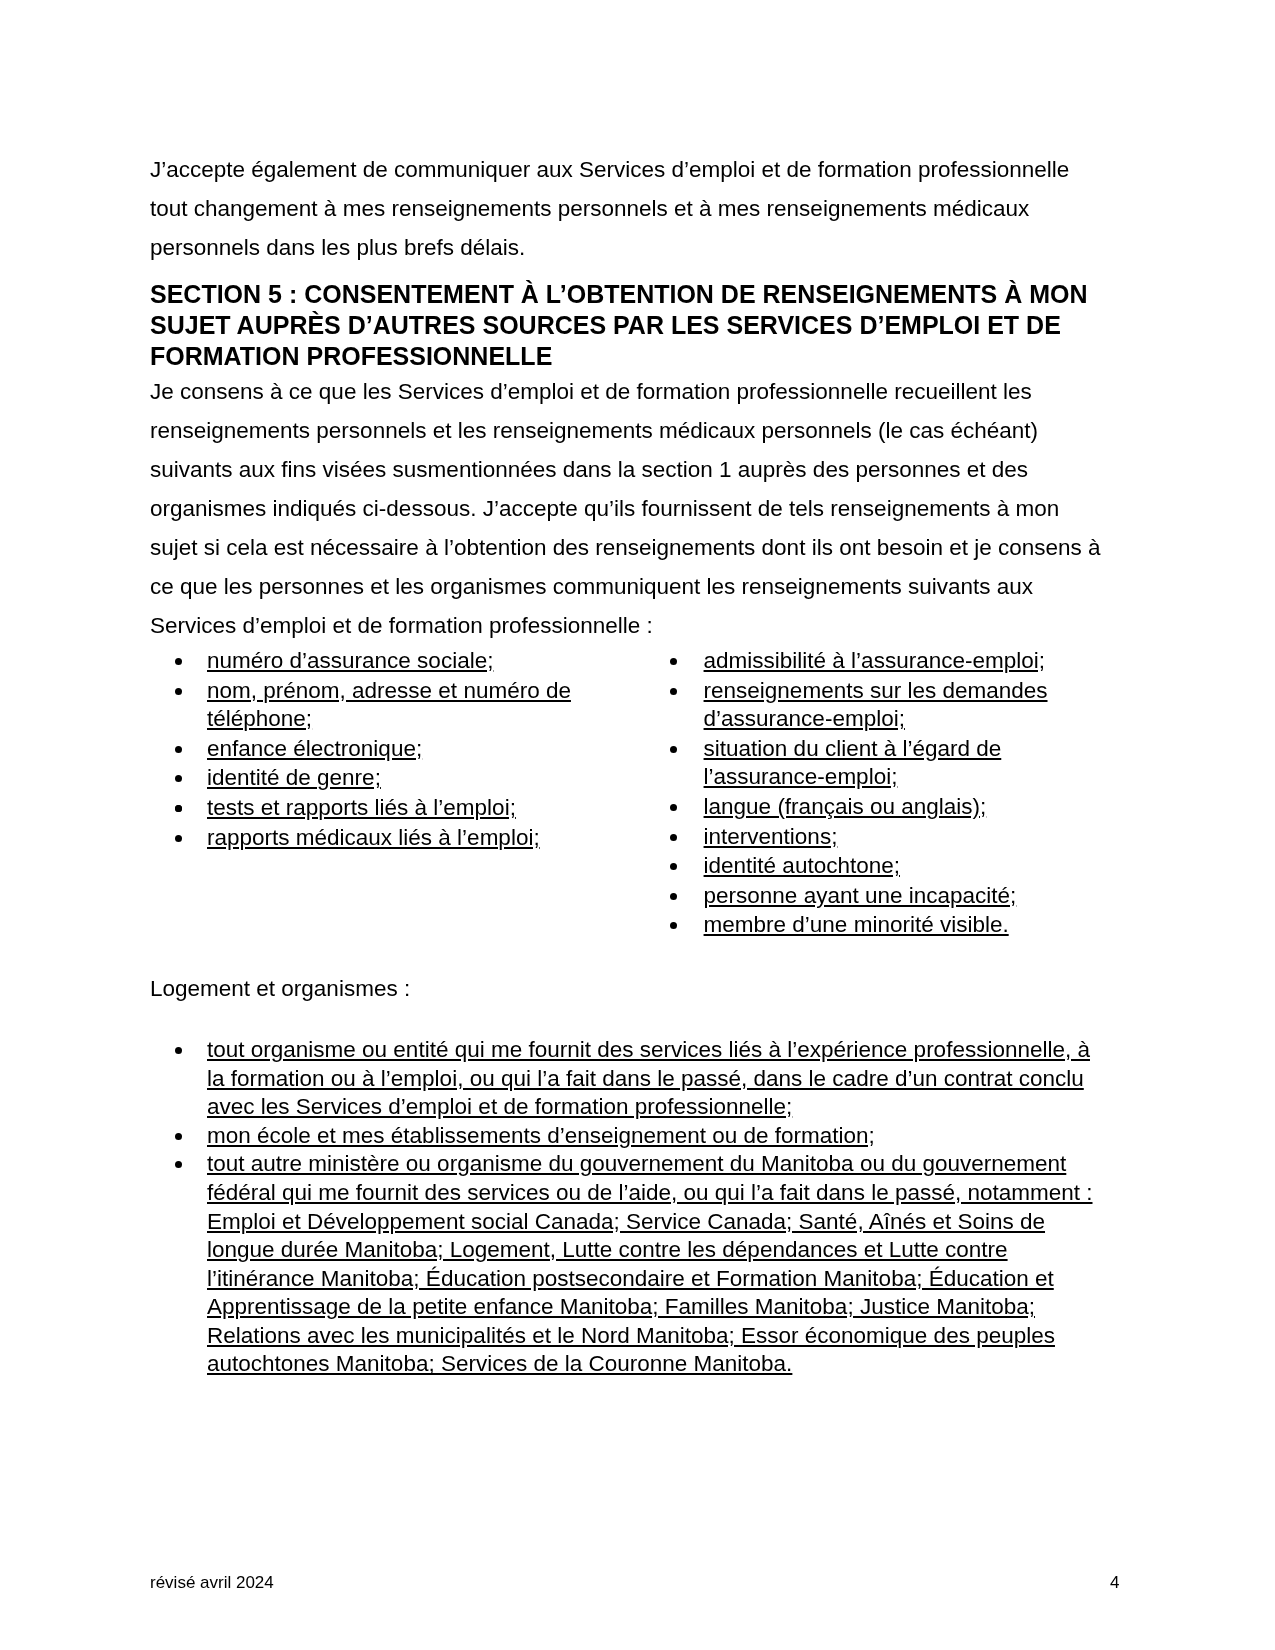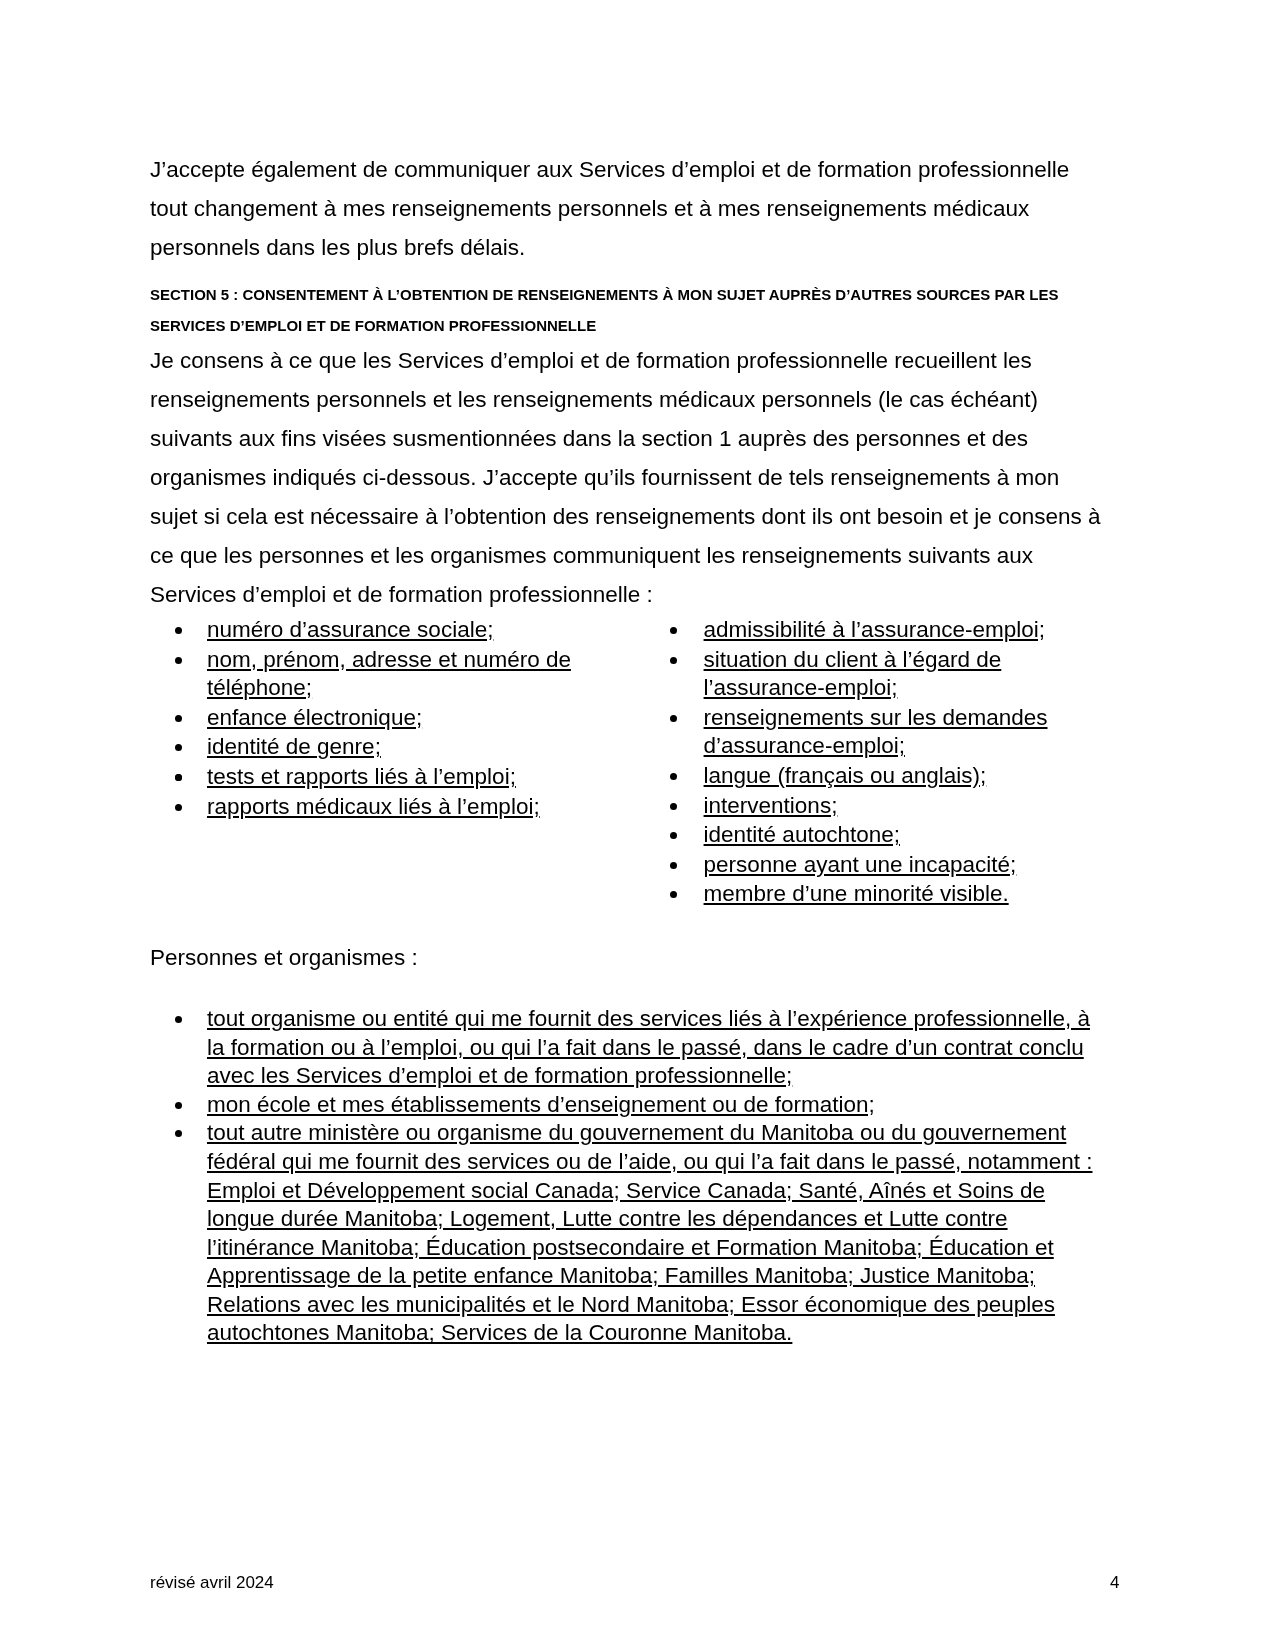--- a/index.html
+++ b/index.html
@@ -4,21 +4,21 @@
 <style>
   html, body { margin: 0; padding: 0; background: #ffffff; }
   body {
     width: 1275px; height: 1650px; position: relative; overflow: hidden;
     font-family: "Liberation Sans", sans-serif; color: #000;
   }
   .page { position: absolute; left: 150px; top: 150px; width: 955px; }
   p { margin: 0; font-size: 22.5px; line-height: 39px; }
   .intro { margin-bottom: 12px; }
   .heading {
-    font-weight: bold; font-size: 15px; line-height: 31px; margin: 0;
+    font-weight: bold; font-size: 25px; line-height: 31px; margin: 0;
     letter-spacing: 0;
   }
   .cols { display: flex; margin-top: 2px; }
   .col-left { width: 525px; }
   .col-right { width: 440px; }
   ul { list-style: none; margin: 0; padding: 0; text-decoration: underline; }
   li { position: relative; font-size: 22.5px; line-height: 28.6px; padding-left: 57px; margin-bottom: 1px; }
   .col-right li { padding-left: 34px; margin-bottom: 1px; }
   li .bullet {
     position: absolute; left: 25px; top: 11px; width: 7px; height: 7px;
@@ -45,31 +45,31 @@
       <li><span class="bullet"></span><span>numéro d’assurance sociale;</span></li>
       <li><span class="bullet"></span><span>nom, prénom, adresse et numéro de téléphone;</span></li>
       <li><span class="bullet"></span><span>enfance électronique;</span></li>
       <li><span class="bullet"></span><span>identité de genre;</span></li>
       <li><span class="bullet"></span></li>
       <li><span class="bullet"></span><span>tests et rapports liés à l’emploi;</span></li>
       <li><span class="bullet"></span><span>rapports médicaux liés à l’emploi;</span></li>
     </ul>
     <ul class="col-right">
       <li><span class="bullet"></span><span>admissibilité à l’assurance-emploi;</span></li>
+      <li><span class="bullet"></span><span>renseignements sur les demandes d’assurance-emploi;</span></li>
       <li><span class="bullet"></span><span>situation du client à l’égard de l’assurance-emploi;</span></li>
-      <li><span class="bullet"></span><span>renseignements sur les demandes d’assurance-emploi;</span></li>
       <li><span class="bullet"></span><span>langue (français ou anglais);</span></li>
       <li><span class="bullet"></span><span>interventions;</span></li>
       <li><span class="bullet"></span><span>identité autochtone;</span></li>
       <li><span class="bullet"></span><span>personne ayant une incapacité;</span></li>
       <li><span class="bullet"></span><span>membre d’une minorité visible.</span></li>
     </ul>
   </div>
 
-  <p class="orgs-label">Personnes et organismes :</p>
+  <p class="orgs-label">Logement et organismes :</p>
 
   <ul class="orgs-list">
     <li><span class="bullet"></span><span>tout organisme ou entité qui me fournit des services liés à l’expérience professionnelle, à la formation ou à l’emploi, ou qui l’a fait dans le passé, dans le cadre d’un contrat conclu avec les Services d’emploi et de formation professionnelle;</span></li>
     <li><span class="bullet"></span><span>mon école et mes établissements d’enseignement ou de formation;</span></li>
     <li><span class="bullet"></span><span>tout autre ministère ou organisme du gouvernement du Manitoba ou du gouvernement fédéral qui me fournit des services ou de l’aide, ou qui l’a fait dans le passé, notamment : Emploi et Développement social Canada; Service Canada; Santé, Aînés et Soins de longue durée Manitoba; Logement, Lutte contre les dépendances et Lutte contre l’itinérance Manitoba; Éducation postsecondaire et Formation Manitoba; Éducation et Apprentissage de la petite enfance Manitoba; Familles Manitoba; Justice Manitoba; Relations avec les municipalités et le Nord Manitoba; Essor économique des peuples autochtones Manitoba; Services de la Couronne Manitoba.</span></li>
   </ul>
 </div>
 
 <div class="footer-left">révisé avril 2024</div>
 <div class="footer-right">4</div>

